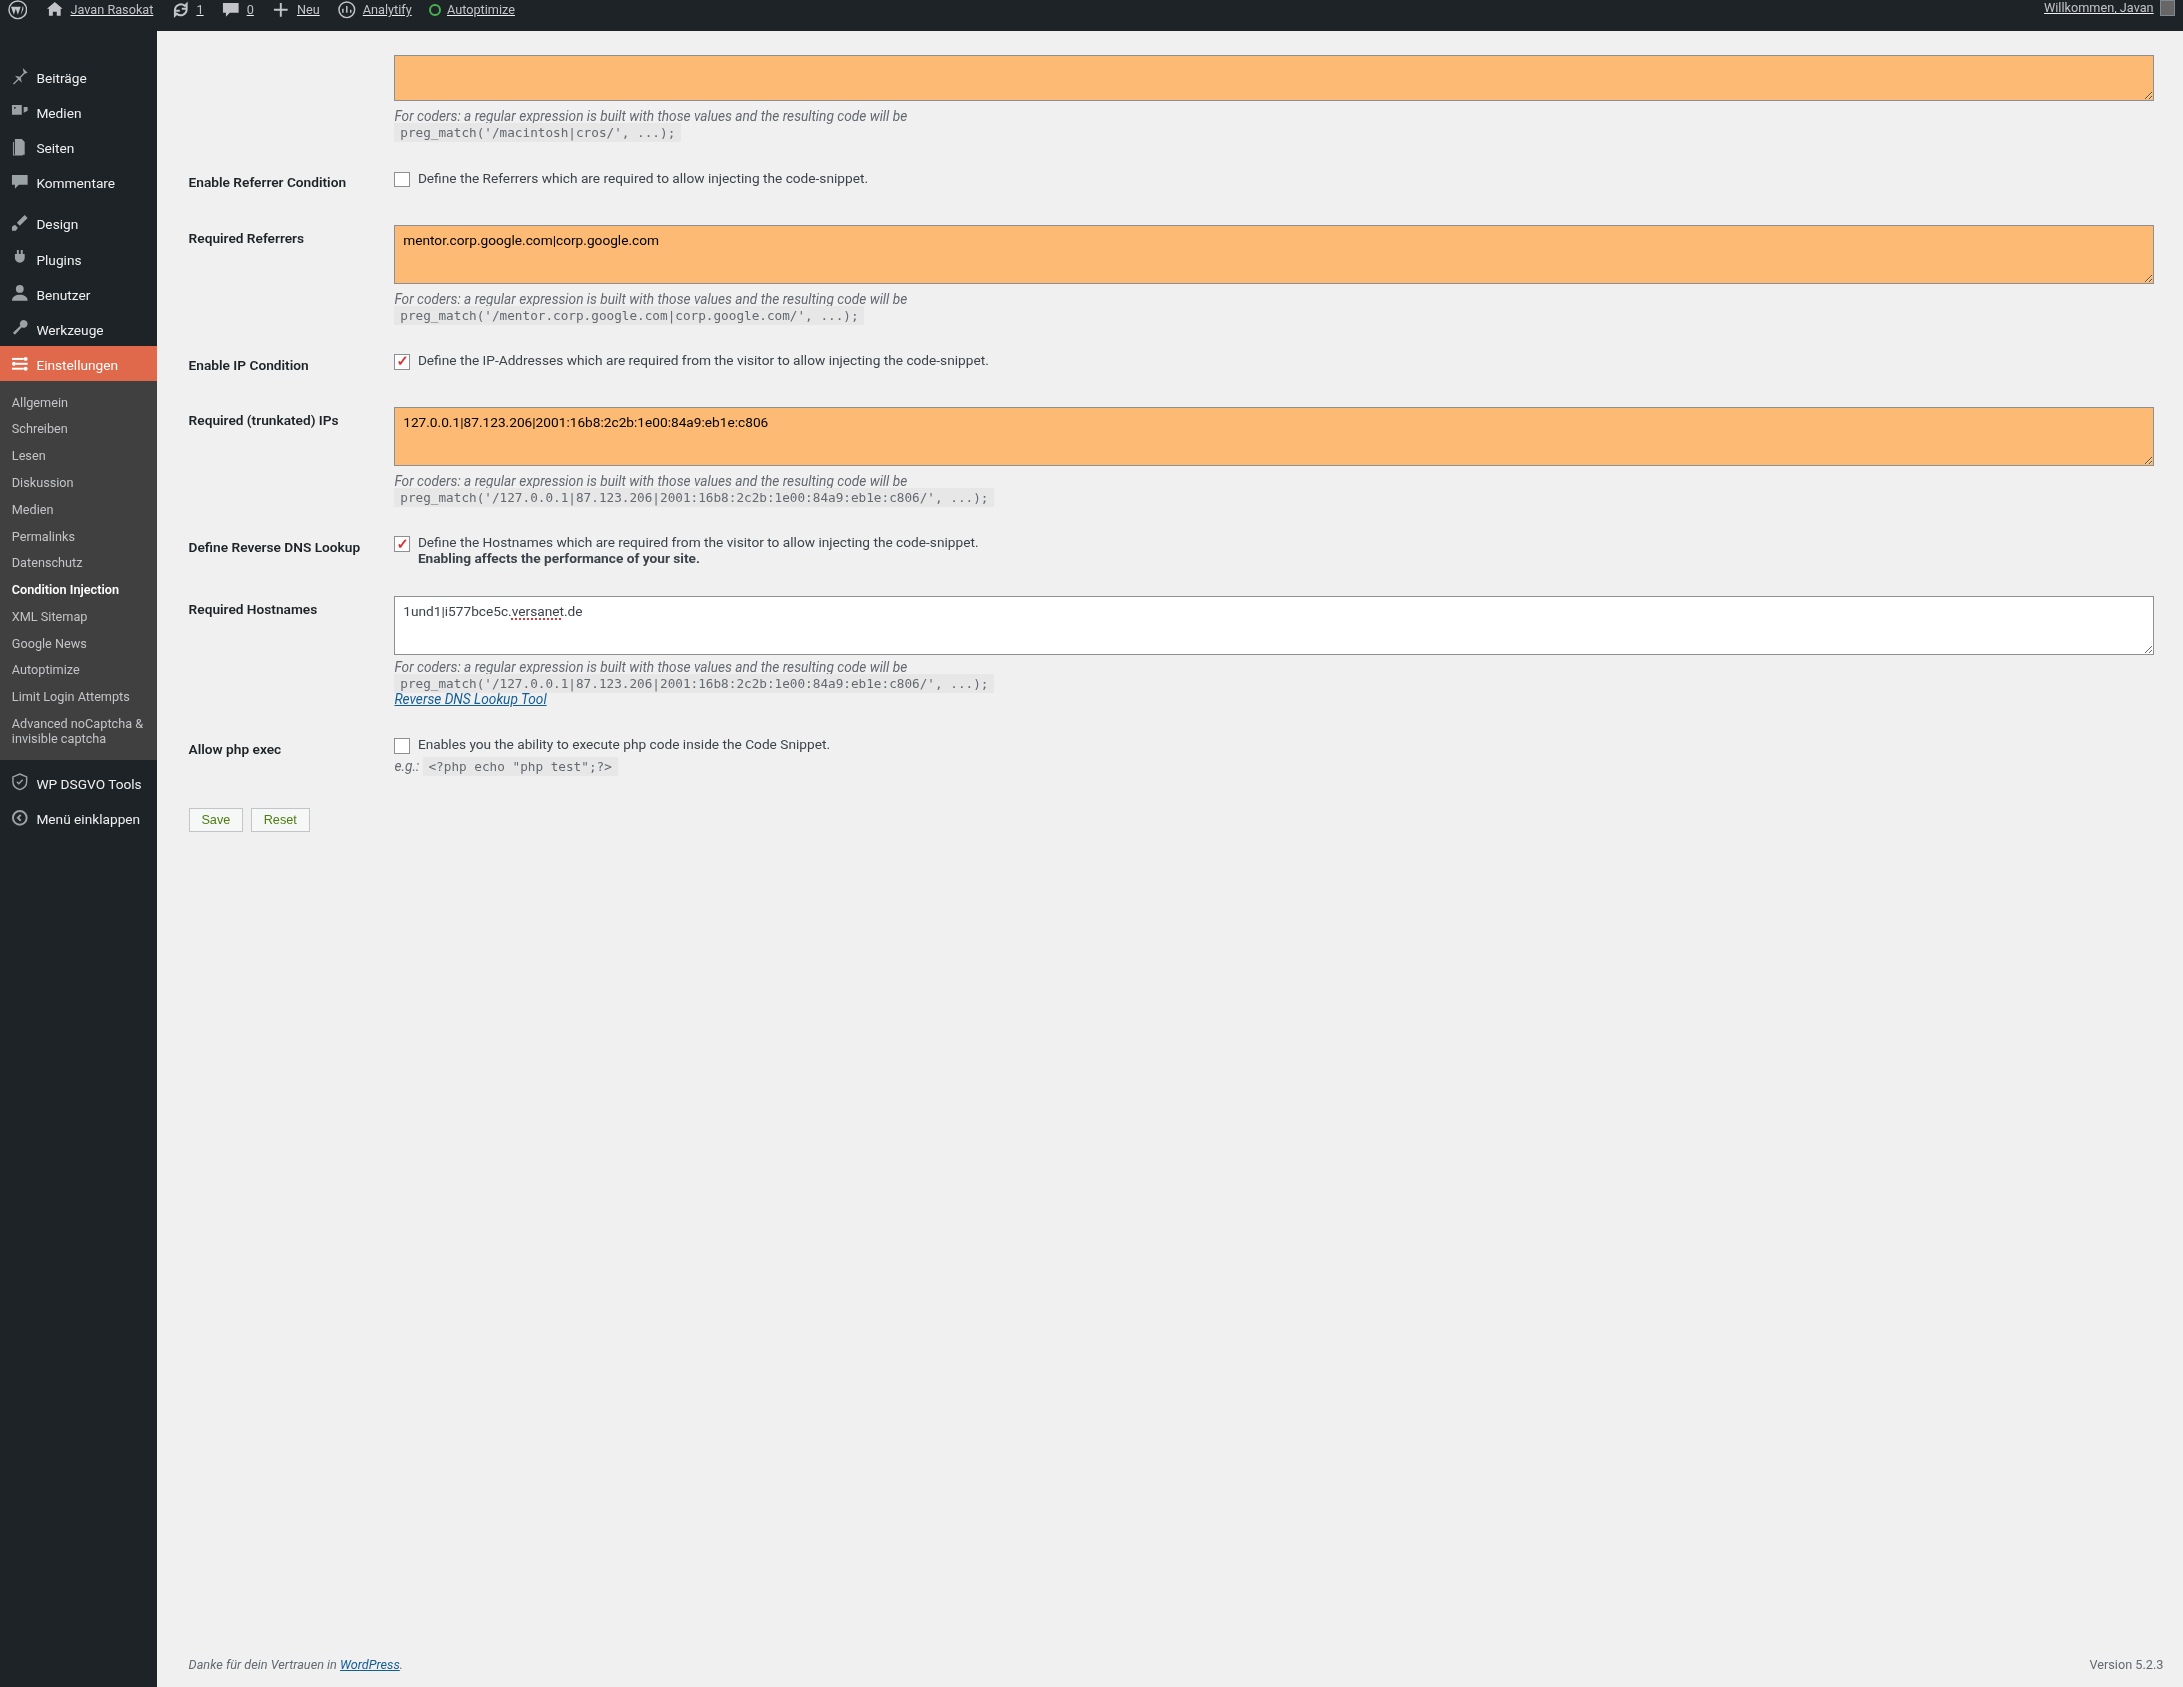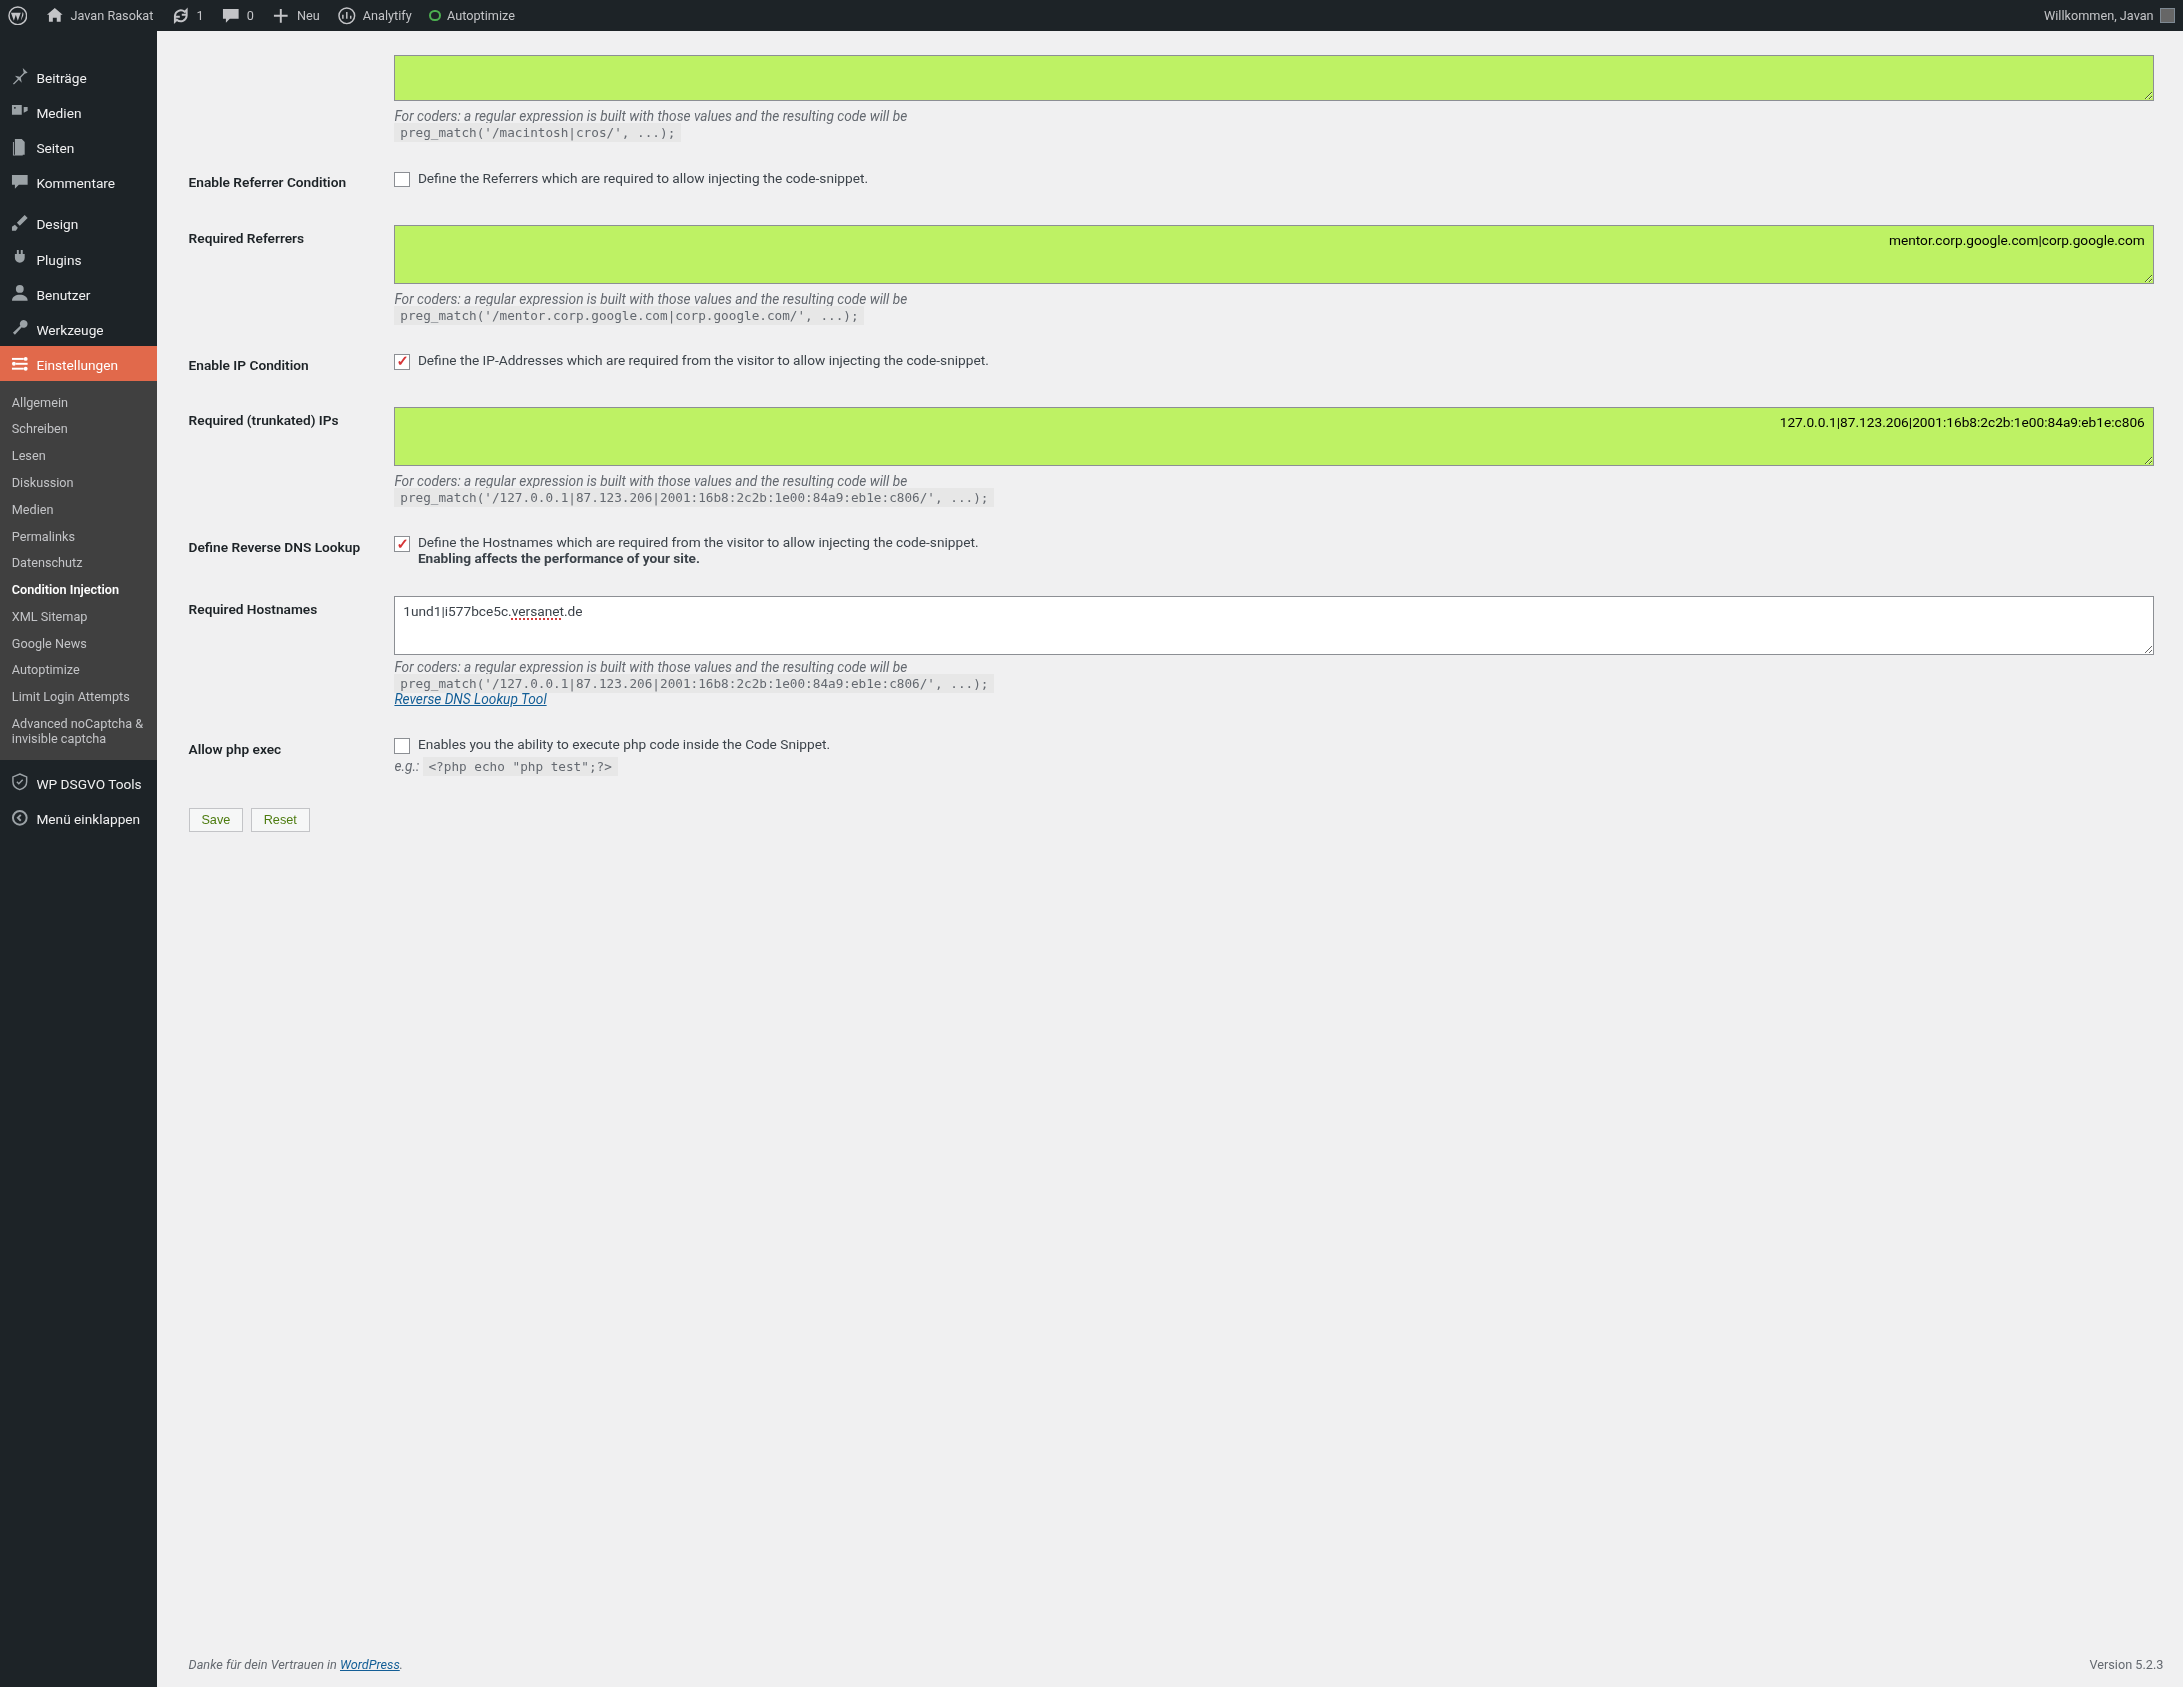--- a/index.html
+++ b/index.html
@@ -7,23 +7,24 @@
   font-family: -apple-system, BlinkMacSystemFont, "Segoe UI", Roboto, sans-serif;
   font-size: 12.7px;
   color: #3c434a;
   background: #f0f0f1;
 }
 .admin-bar {
   background: #1d2327;
   color: #f0f0f1;
   height: 31px;
   display: flex;
-  align-items: center;
+  align-items: flex-start;
   padding: 0 7.8px;
   font-size: 12.7px;
+  text-decoration: underline;
 }
 .admin-bar-left { display: flex; align-items: center; gap: 17.6px; flex: 1; }
 .admin-bar-item { display: flex; align-items: center; gap: 5.9px; color: #c3c4c7; cursor: pointer; }
 .admin-bar-right { display: flex; align-items: center; gap: 7.8px; color: #c3c4c7; }
 .ab-icon { width: 19.6px; height: 19.6px; display: inline-flex; align-items: center; justify-content: center; }
 .avatar { width: 15.7px; height: 15.7px; background: #666; border: 1px solid #7e8993; }
 
 .wrap { display: flex; min-height: calc(100vh - 31px); }
 .sidebar {
   width: 157px;
@@ -84,25 +85,24 @@
   padding: 14.7px 9.8px;
   vertical-align: top;
   font-size: 13.7px;
   color: #3c434a;
 }
 textarea.widefat {
   width: 100%;
   min-height: 59px;
   padding: 5.9px 7.8px;
   border: 1px solid #8c8f94;
-  background: #bef264;
+  background: #fdba74;
   font-family: inherit;
   font-size: 13.7px;
   resize: both;
-  text-align: right;
 }
 .description {
   font-size: 13.7px;
   color: #646970;
   margin-top: 3.9px;
 }
 .description em { font-style: italic; }
 code {
   font-family: Menlo, Consolas, monospace;
   background: #e7e7e7;

